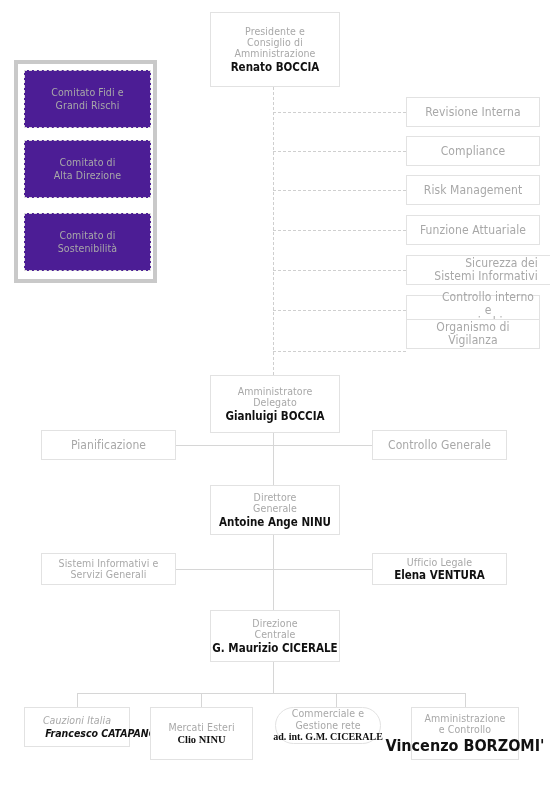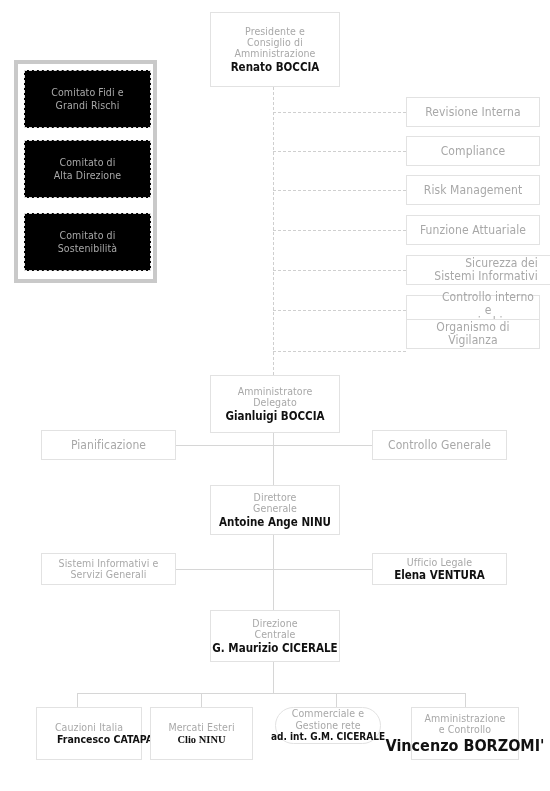--- a/index.html
+++ b/index.html
@@ -49,21 +49,21 @@
     width:143px; height:223px;
     border:4px solid #c9c9c9;
     background:#ffffff;
   }
   .committee {
     position:absolute;
     left:6px;
     width:127px;
     height:58px;
     border:1px dashed #dddddd;
-    background:#000000;
+    background:#4c1d95;
     display:flex;
     align-items:center;
     justify-content:center;
     text-align:center;
   }
   .committee .role { font-size:10.5px; line-height:1.28; }
   #committee-0 { top:6px; }
   #committee-1 { top:76px; }
   #committee-2 { top:149px; }
 
@@ -192,32 +192,32 @@
 
   <div class="ln vline" style="left:273px; top:662px; width:1px; height:31px;"></div>
 
   <div class="ln hline" style="left:77px; top:693px; width:389px;"></div>
 
   <div class="ln vline" style="left:77px; top:693px; width:1px; height:14px;"></div>
   <div class="ln vline" style="left:201px; top:693px; width:1px; height:14px;"></div>
   <div class="ln vline" style="left:336px; top:693px; width:1px; height:14px;"></div>
   <div class="ln vline" style="left:465px; top:693px; width:1px; height:14px;"></div>
 
-  <div class="box" style="left:36px; top:707px; width:106px; height:53px;">
+  <div class="box" style="left:24px; top:707px; width:106px; height:40px;font-style:italic;">
     <span class="role">Cauzioni Italia</span>
     <span class="person" style="font-size:10.5px;padding-left:48px;">Francesco CATAPANO</span>
   </div>
   <div class="box" style="left:150px; top:707px; width:103px; height:53px;">
     <span class="role">Mercati Esteri</span>
     <span class="person" style="font-size:10.5px;font-family:Liberation Serif, serif;">Clio NINU</span>
   </div>
   <div class="box" style="left:275px; top:707px; width:106px; height:37px;border-radius:21px;">
     <span class="role">Commerciale e
 Gestione rete</span>
-    <span class="person" style="font-size:10px;">ad. int. G.M. CICERALE</span>
+    <span class="person" style="font-size:10px;font-family:Liberation Serif, serif;">ad. int. G.M. CICERALE</span>
   </div>
   <div class="box" style="left:411px; top:707px; width:108px; height:53px;">
     <span class="role">Amministrazione
 e Controllo</span>
     <span class="person" style="font-size:16px;">Vincenzo BORZOMI'</span>
   </div>
 
 </div>
 
 </body></html>

